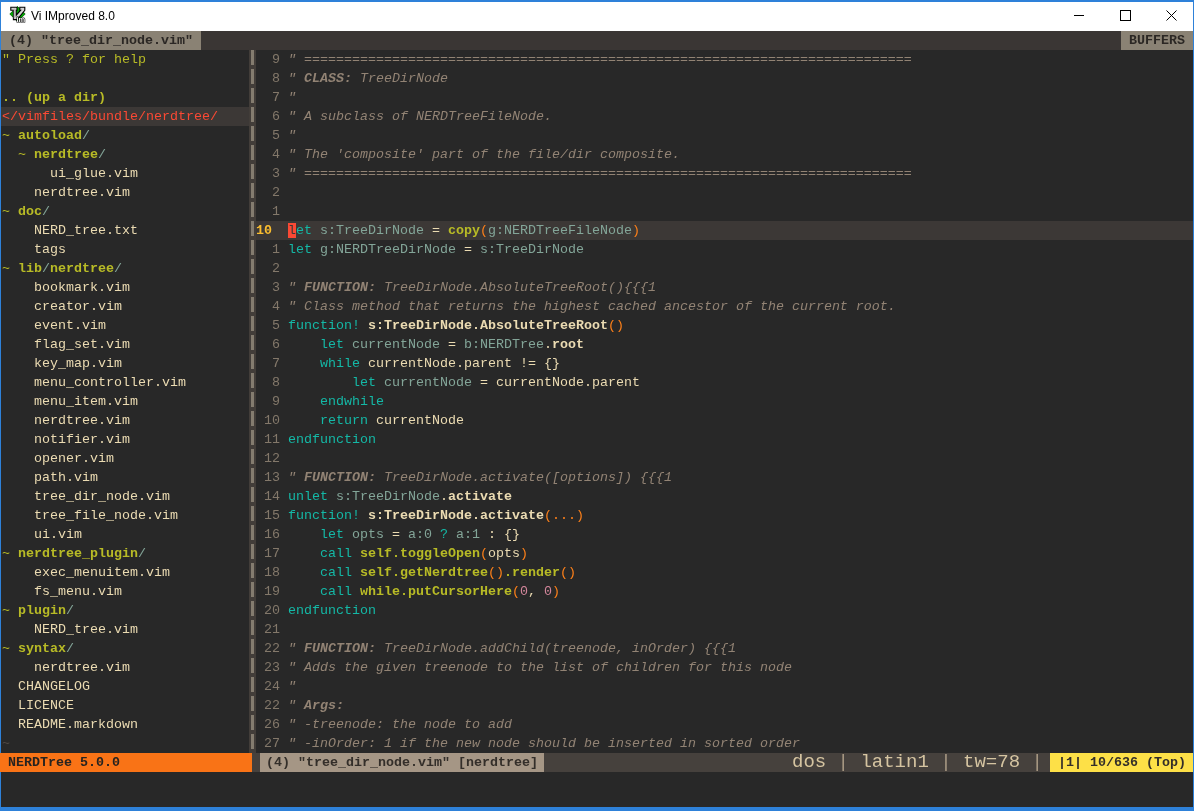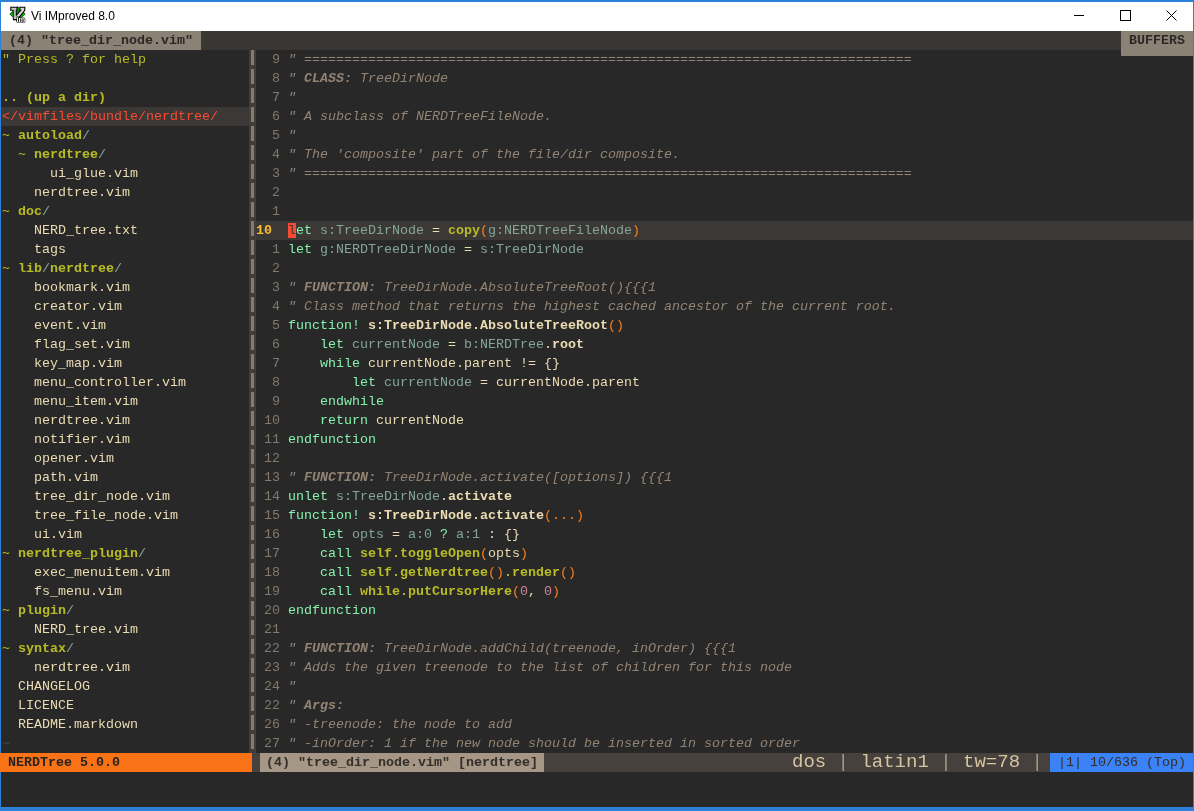--- a/index.html
+++ b/index.html
@@ -1,18 +1,18 @@
 <!DOCTYPE html>
 <html><head><meta charset="utf-8"><style>
 html,body{margin:0;padding:0;}
 body{width:1194px;height:811px;position:relative;overflow:hidden;background:#282828;
   font-family:"Liberation Mono",monospace;}
 .abs{position:absolute;}
 pre{margin:0;font:13.333px/19px "Liberation Mono",monospace;white-space:pre;color:#ebdbb2;}
-.r{color:#86efac}
+.r{color:#14b8a6}
 .b{color:#83a598}
 .g{color:#b8bb26}
 .gb{color:#b8bb26;font-weight:bold}
 .o{color:#fe8019}
 .p{color:#d3869b}
 .c{color:#928374;font-style:italic}
 .cb{color:#928374;font-style:italic;font-weight:bold}
 .fb{color:#ebdbb2;font-weight:bold}
 .n{color:#83786a}
 .nc{color:#fabd2f;font-weight:bold}
@@ -34,21 +34,21 @@
 </svg>
 <div class="abs" style="left:31px;top:2px;height:29px;line-height:29px;font-family:'Liberation Sans',sans-serif;font-size:12px;color:#000">Vi IMproved 8.0</div>
 <svg class="abs" style="left:1056px;top:0" width="138" height="31" viewBox="0 0 138 31">
 <line x1="18" y1="15.5" x2="28" y2="15.5" stroke="#000" stroke-width="1"></line>
 <rect x="64.5" y="10.5" width="10" height="10" fill="none" stroke="#000" stroke-width="1"></rect>
 <line x1="110.5" y1="10.5" x2="120.5" y2="20.5" stroke="#000" stroke-width="1"></line>
 <line x1="120.5" y1="10.5" x2="110.5" y2="20.5" stroke="#000" stroke-width="1"></line>
 </svg>
 <div class="abs" style="left:1px;top:31px;width:1192px;height:19px;background:#3a3634"></div>
 <div class="abs" style="left:1px;top:31px;width:200px;height:19px;background:#8a8274;color:#2b2724;font-weight:bold;font-size:13.333px;line-height:19px;white-space:pre"> (4) "tree_dir_node.vim"</div>
-<div class="abs" style="left:1121px;top:31px;width:72px;height:25px;background:#8a8274;color:#2b2724;font-weight:bold;font-size:13.333px;line-height:19px;white-space:pre"> BUFFERS</div>
+<div class="abs" style="left:1121px;top:31px;width:72px;height:19px;background:#8a8274;color:#2b2724;font-weight:bold;font-size:13.333px;line-height:19px;white-space:pre"> BUFFERS</div>
 <div class="abs" style="left:1px;top:107px;width:248px;height:19px;background:#3c3836"></div>
 <div class="abs" style="left:256px;top:221px;width:937px;height:19px;background:#3c3836"></div>
 <pre class="abs" style="left:2px;top:50px"><span class="g">" Press ? for help</span>
 
 <span class="ub">.. (up a dir)</span>
 <span class="rt">&lt;/vimfiles/bundle/nerdtree/</span>
 <span class="g">~</span> <span class="gb">autoload</span><span class="sl">/</span>
   <span class="g">~</span> <span class="gb">nerdtree</span><span class="sl">/</span>
       ui_glue.vim
     nerdtree.vim
@@ -117,12 +117,12 @@
 <span class="n"> 22 </span><span class="c">" <span class="cb">FUNCTION:</span> TreeDirNode.addChild(treenode, inOrder) {{{1</span>
 <span class="n"> 23 </span><span class="c">" Adds the given treenode to the list of children for this node</span>
 <span class="n"> 24 </span><span class="c">"</span>
 <span class="n"> 22 </span><span class="c">" <span class="cb">Args:</span></span>
 <span class="n"> 26 </span><span class="c">" -treenode: the node to add</span>
 <span class="n"> 27 </span><span class="c">" -inOrder: 1 if the new node should be inserted in sorted order</span></pre>
 <div class="abs" style="left:0;top:753px;width:252px;height:19px;background:#f97316;color:#262320;font-weight:bold;font-size:13.333px;line-height:19px;white-space:pre"> NERDTree 5.0.0</div>
 <div class="abs" style="left:252px;top:753px;width:941px;height:19px;background:#46413d"></div>
 <div class="abs" style="left:260px;top:753px;width:284px;height:19px;background:#a59685;color:#332e29;font-weight:bold;font-size:13.333px;line-height:19px;text-align:center;white-space:pre">(4) "tree_dir_node.vim" [nerdtree]</div>
 <div class="abs" style="left:792px;top:753px;height:25px;font-size:19px;line-height:19px;white-space:pre;color:#d5c4a1">dos <span style="color:#a89984">|</span> latin1 <span style="color:#a89984">|</span> tw=78 <span style="color:#a89984">|</span> vim</div>
-<div class="abs" style="left:1050px;top:753px;width:143px;height:19px;background:#3b82f6;color:#332e29;font-weight:normal;font-size:13.333px;line-height:19px;white-space:pre"> |1| 10/636 (Top)</div>
+<div class="abs" style="left:1050px;top:753px;width:143px;height:19px;background:#fde047;color:#332e29;font-weight:bold;font-size:13.333px;line-height:19px;white-space:pre"> |1| 10/636 (Top)</div>
 </body></html>

